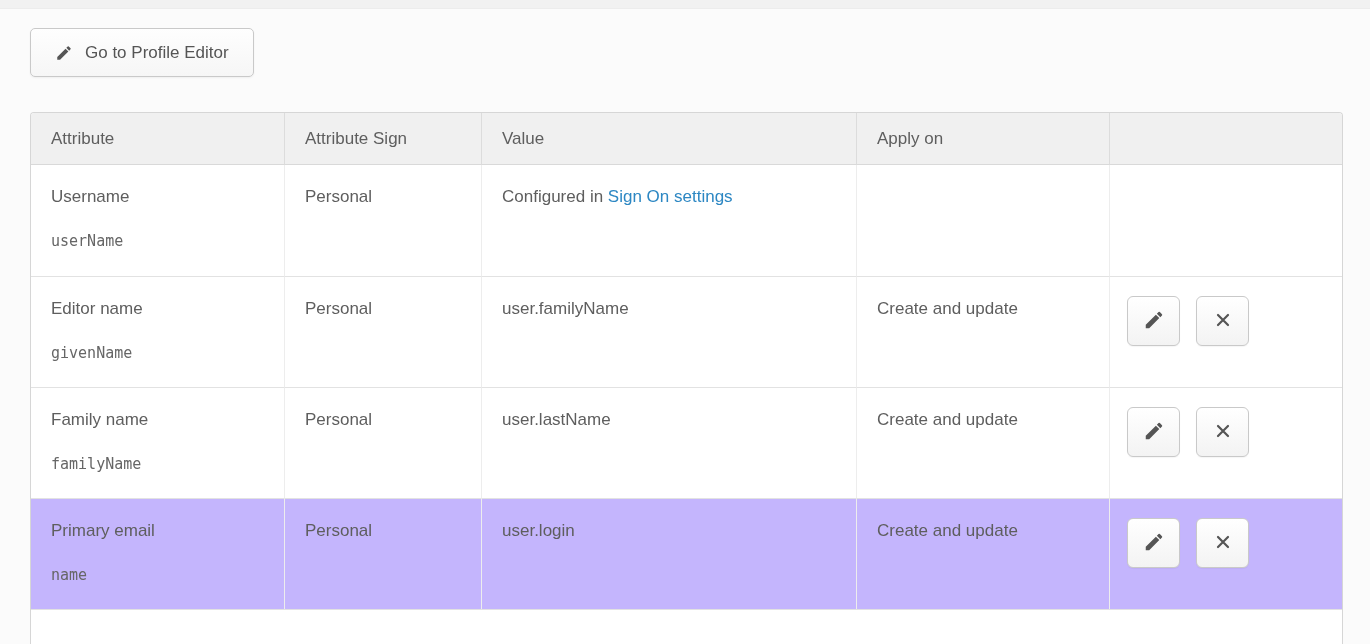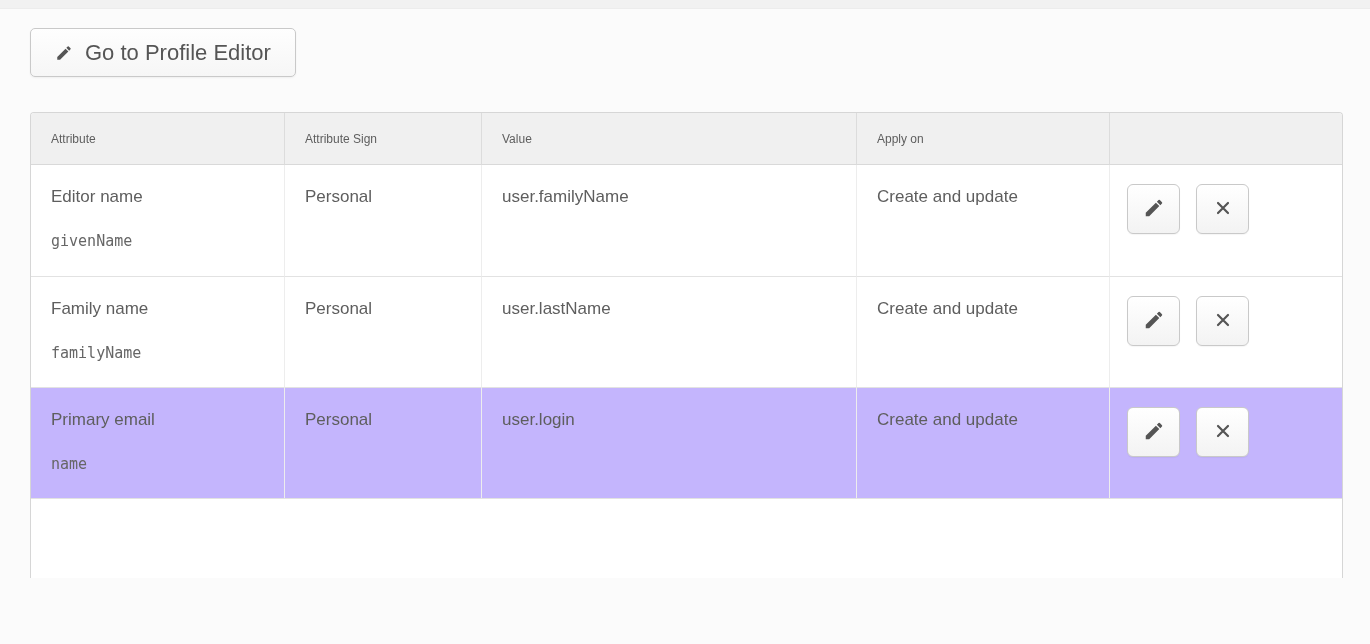--- a/index.html
+++ b/index.html
@@ -13,40 +13,40 @@
   .content { padding: 19px 0 0 30px; }
 
   
   .toolbar { display: flex; gap: 18px; margin-bottom: 35px; }
   .btn {
     display: inline-flex; align-items: center; gap: 12px;
     height: 49px; padding: 0 24px;
     background: linear-gradient(#fefefe, #f6f6f6);
     border: 1px solid #c9c9c9; border-radius: 5px;
     font-family: "Liberation Sans", sans-serif;
-    font-size: 22px; color: #555;
+    font-size: 17px; color: #555;
     box-shadow: 0 1px 2px rgba(0,0,0,0.05);
     cursor: pointer;
   }
   .btn svg { display: block; }
 
   
   .table-wrap {
     width: 1313px;
     border: 1px solid #d6d6d6;
     border-bottom: none;
     border-radius: 4px 4px 0 0;
     overflow: hidden;
     background: #fff;
   }
   table { width: 100%; border-collapse: separate; border-spacing: 0; table-layout: fixed; }
   th {
     background: #f0f0f0;
     text-align: left; font-weight: 400;
-    font-size: 12px; color: #5e5e5e;
+    font-size: 17px; color: #5e5e5e;
     height: 52px; padding: 0 20px;
     border-bottom: 1px solid #d9d9d9;
   }
   th + th { border-left: 1px solid #dcdcdc; }
   tbody tr { height: 111px; }
   td {
     vertical-align: top;
     padding: 22px 20px 0 20px;
     font-size: 17px; color: #5e5e5e;
     background: #fff;
@@ -104,20 +104,32 @@
         <tr>
           <th>Attribute</th>
           <th>Attribute Sign</th>
           <th>Value</th>
           <th>Apply on</th>
           <th></th>
         </tr>
       </thead>
       <tbody>
 
+        <tr>
+          <td>
+            <div>Username</div>
+            <div class="attr-name">userName</div>
+          </td>
+          <td>Personal</td>
+          <td>
+            <span>Configured in </span><a class="link">Sign On settings</a>
+          </td>
+          <td></td>
+          <td class="c-actions"></td>
+        </tr>
 
         <tr>
           <td>
             <div>Editor name</div>
             <div class="attr-name">givenName</div>
           </td>
           <td>Personal</td>
           <td>user.familyName</td>
           <td>Create and update</td>
           <td class="c-actions">

